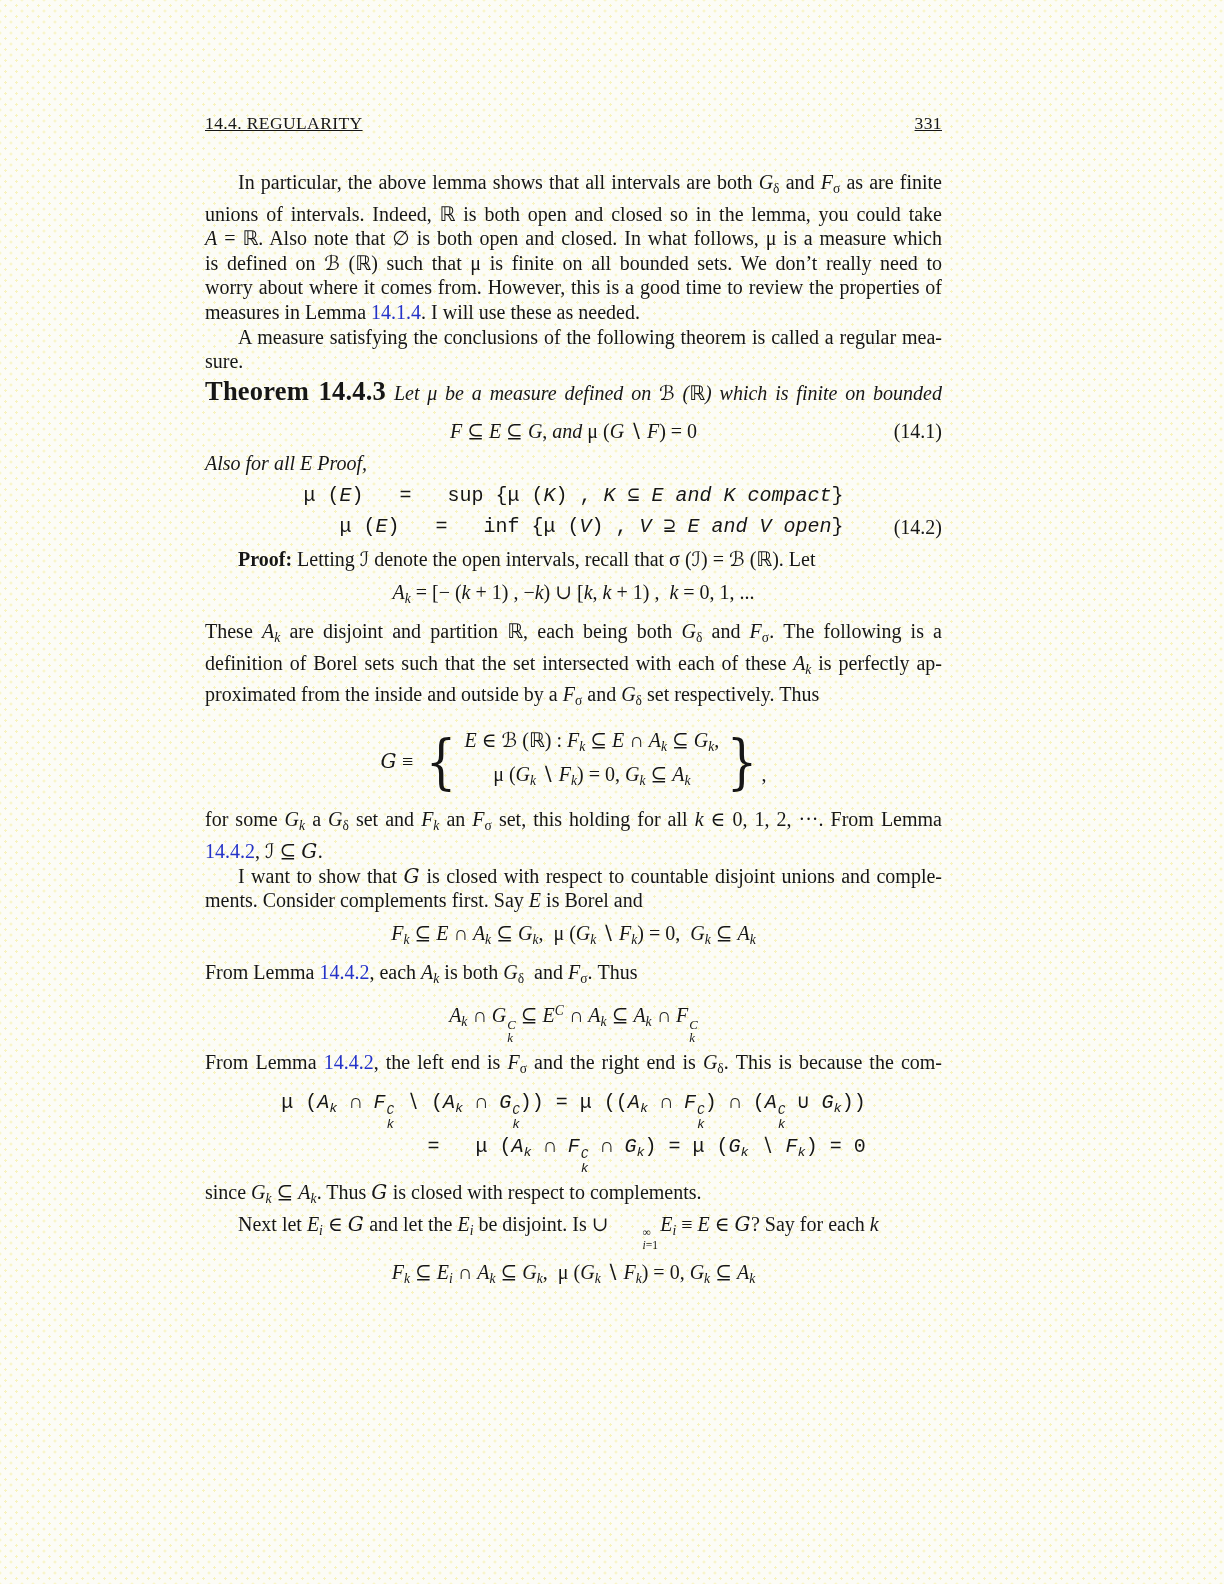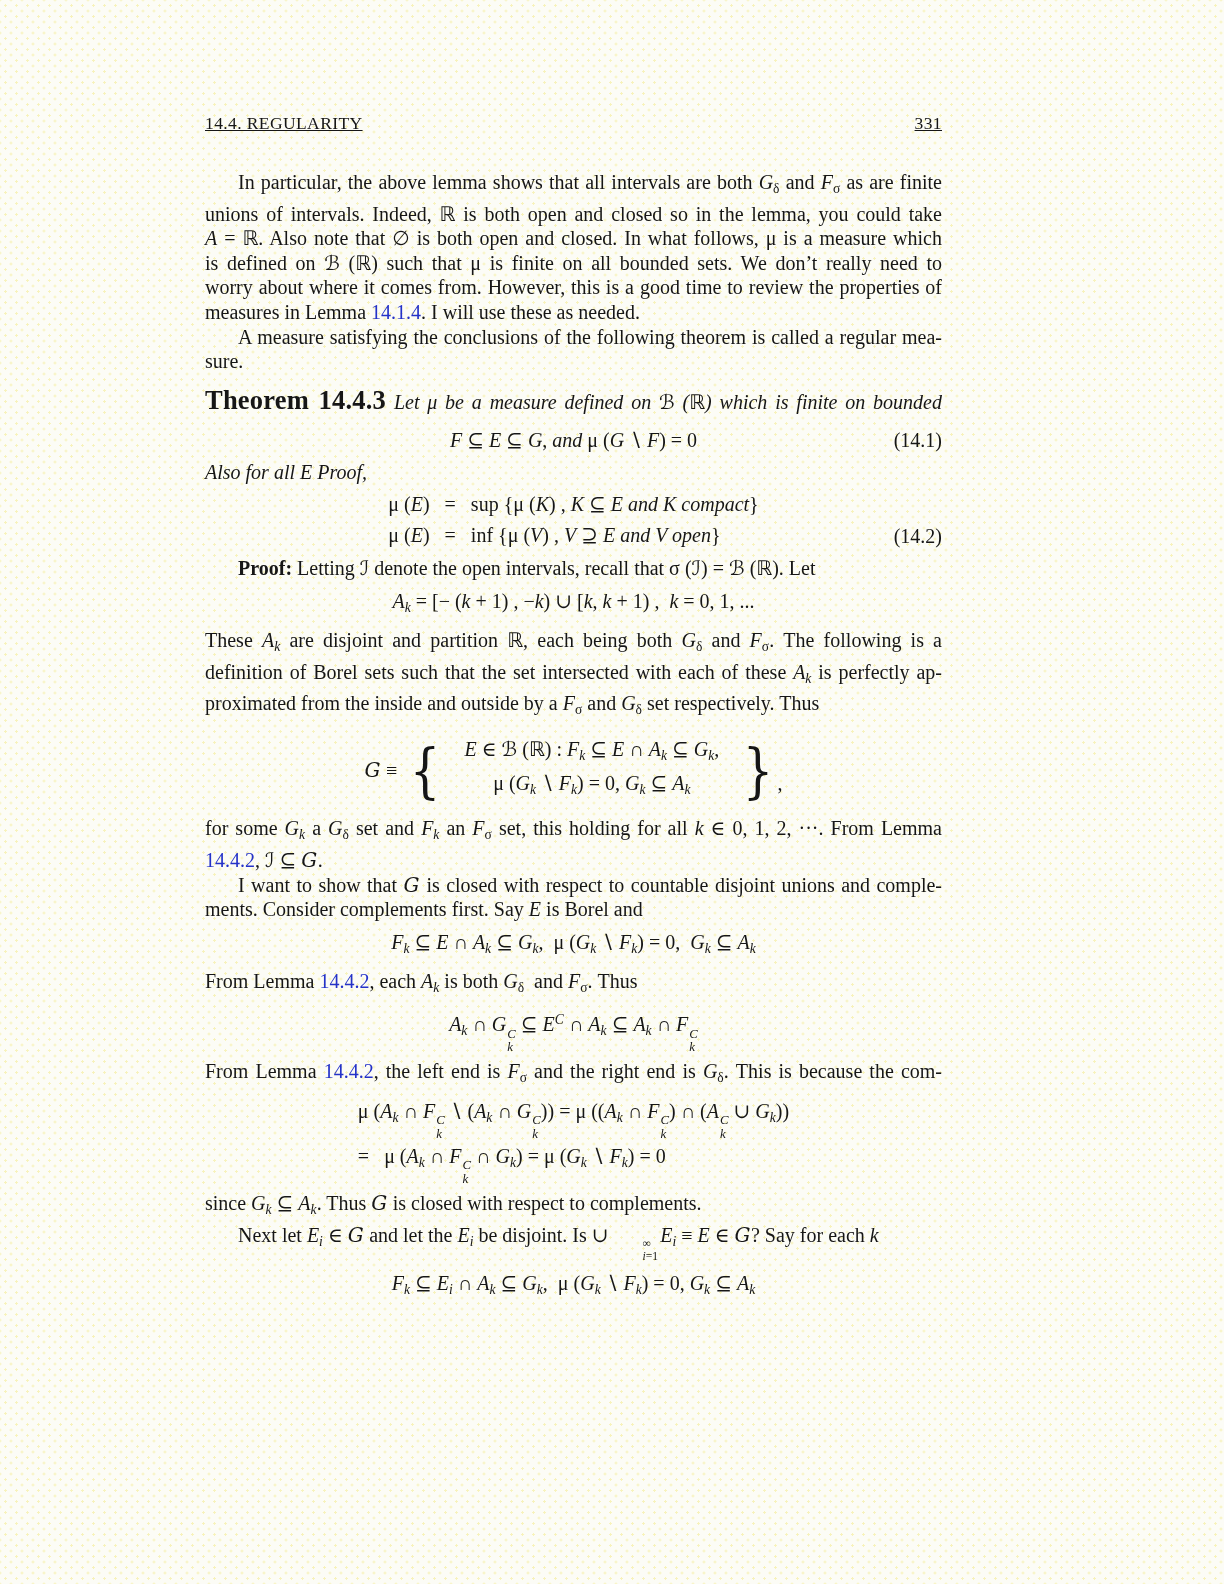--- a/index.html
+++ b/index.html
@@ -17,34 +17,34 @@
   }
   .page{position:relative;width:1224px;height:1584px;overflow:hidden;}
   .colwrap{position:absolute;left:205px;top:112px;width:737px;}
   .pagehead{display:flex;justify-content:space-between;align-items:baseline;
     font-size:17.5px;letter-spacing:0.4px;line-height:22px;text-decoration:underline;}
   main{display:block;margin-top:36px;}
   .para{margin:0;}
   .line{line-height:24.6px;text-align:justify;text-align-last:justify;}
   .line.last{text-align-last:left;}
   .line.ind{text-indent:33px;}
-  .thmblock{margin-top:9px;}
+  .thmblock{}
   .thmblock .line:first-child{line-height:35px;}
   .thmhead{font-weight:bold;font-size:26.5px;letter-spacing:0.2px;}
   .eq{position:relative;margin:5px 0;text-align:center;line-height:30px;}
   .eqbody{display:inline-block;}
   .eqtag{position:absolute;right:0;top:50%;transform:translateY(-50%);}
   .eq.tagbot .eqtag{top:auto;bottom:0;transform:none;}
-  .eqstack{display:inline-block;text-align:left;}
+  .eqstack{display:inline-block;text-align:right;font-family:Liberation Mono, monospace;}
   .eqsrow{line-height:31px;}
   .braceeq{display:flex;justify-content:center;align-items:center;margin:13px 0;}
   .blhs{margin-right:9px;}
   .brace{font-size:60px;line-height:1;font-family:"DejaVu Serif",serif;
     transform:scaleX(0.8);font-weight:400;}
-  .bmid{display:flex;flex-direction:column;align-items:center;margin:0 20px;}
+  .bmid{display:flex;flex-direction:column;align-items:center;margin:0 4px;}
   .bmid .r{line-height:27.5px;}
   .btrail{align-self:flex-end;padding-bottom:8px;}
   sub,sup{font-size:68%;}
   sub{vertical-align:-0.3em;}
   sup{vertical-align:0.5em;}
   .ss{display:inline-flex;flex-direction:column;align-items:flex-start;
     font-size:64%;line-height:1.04;vertical-align:-0.5em;padding-left:1px;}
   .ss>span{display:block;}
   .ust{display:inline-flex;flex-direction:column;align-items:flex-start;
     font-size:58%;line-height:1.05;vertical-align:-0.5em;padding:0 2px 0 1px;}

